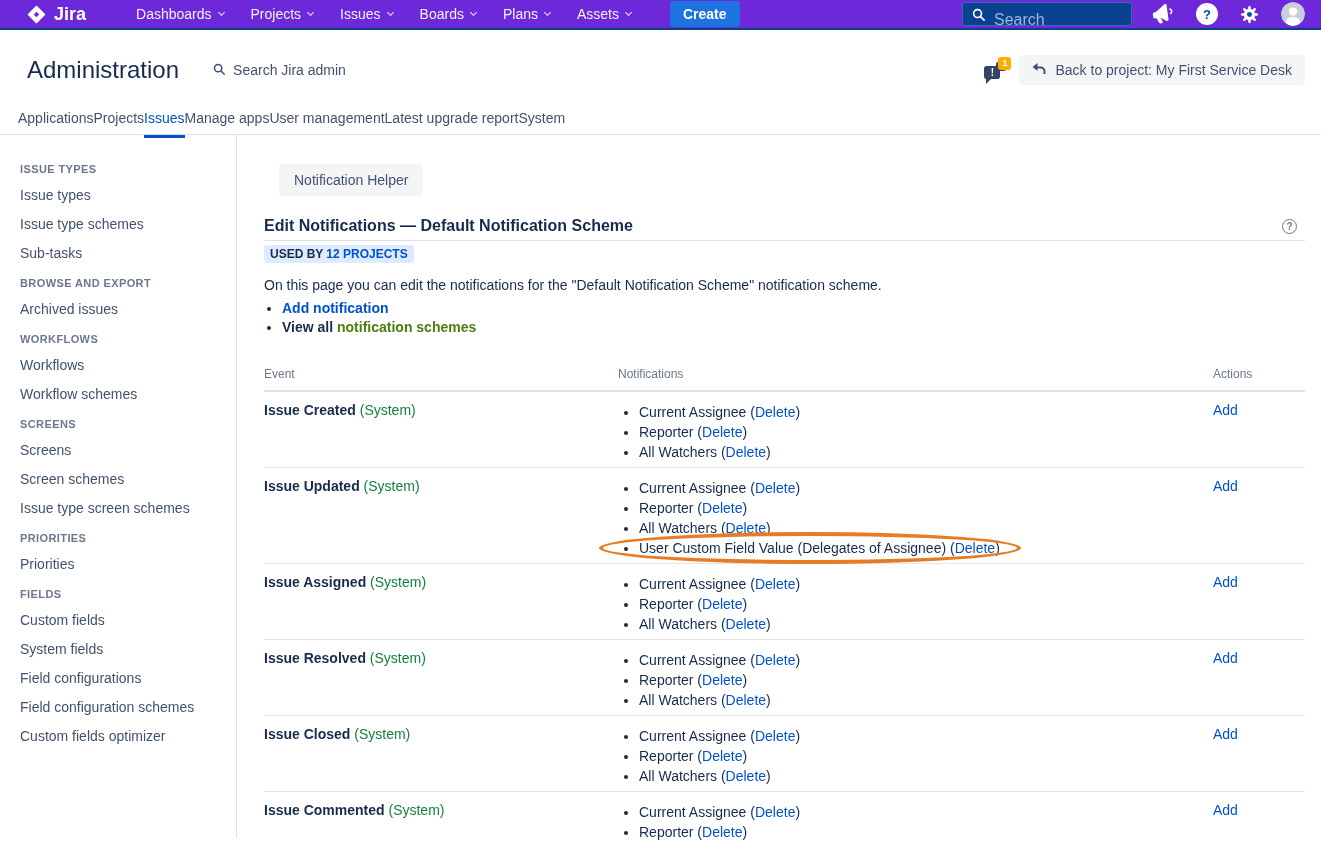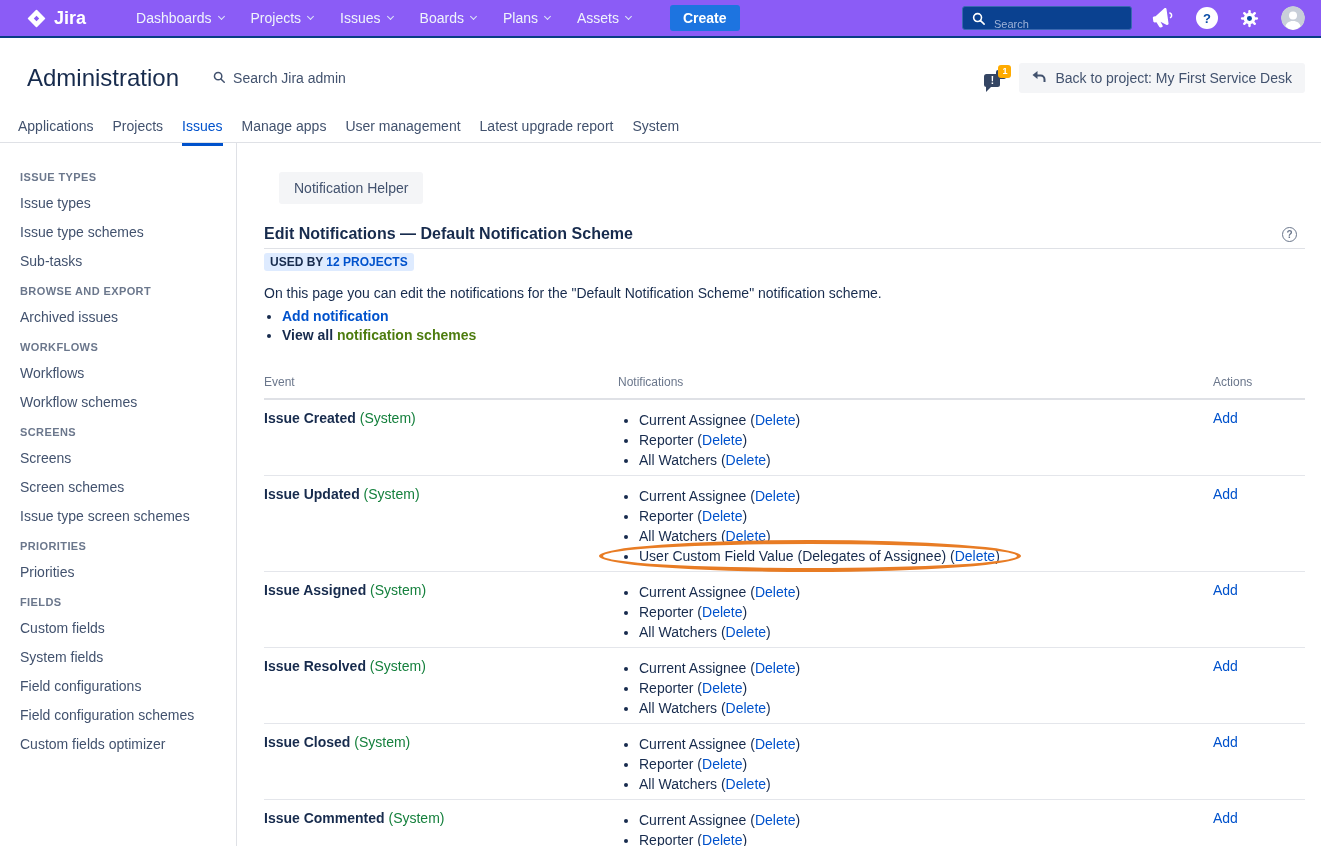--- a/index.html
+++ b/index.html
@@ -5,33 +5,33 @@
   * { box-sizing: border-box; }
   html,body { margin:0; padding:0; }
   body {
     width:1321px; height:846px; overflow:hidden; background:#fff;
     font-family:"Liberation Sans", sans-serif; color:#172B4D; position:relative;
   }
   a { text-decoration:none; cursor:pointer; }
 
   
   .navbar {
-    height:38px; background:#8b5cf6; border-bottom:2px solid #0A3E85;
+    height:30px; background:#6d28d9; border-bottom:2px solid #0A3E85;
     display:flex; align-items:center; padding:0 16px 0 26px;
   }
   .logo { display:flex; align-items:center; gap:7px; color:#fff; font-size:18px; font-weight:bold; margin-right:50px; cursor:pointer; }
   .nav-item { color:#EFF4FB; font-size:14px; display:flex; align-items:center; margin-right:27px; cursor:pointer; }
   .chev { width:5px; height:5px; border-right:1.6px solid #DFE8F6; border-bottom:1.6px solid #DFE8F6;
           transform:rotate(45deg); margin-left:7px; margin-top:-3px; }
   .create-btn { background:#1D74E0; color:#fff; font-size:14px; font-weight:bold; border:none;
                 border-radius:3px; padding:5px 13px; margin-left:12px; cursor:pointer; }
   .nav-right { margin-left:auto; display:flex; align-items:center; gap:20px; }
   .nav-search { width:170px; height:24px; background:#0A4190; border:1px solid #3A69B0; border-radius:3px;
                 display:flex; align-items:center; padding:0 8px; gap:8px; cursor:text; }
-  .nav-search-text { color:#9FB3D9; font-size:11px;margin-top:12px; }
+  .nav-search-text { color:#9FB3D9; font-size:16px;margin-top:12px; }
   .nav-icon { display:flex; align-items:center; justify-content:center; cursor:pointer; }
   .help-bubble { width:22px; height:22px; border-radius:50%; background:#fff; color:#0B4DA6;
                  font-size:13px; font-weight:bold; display:flex; align-items:center; justify-content:center; }
   .help-bubble::after { content:"?"; }
   .avatar-wrap { width:24px; height:24px; border-radius:50%; overflow:hidden; }
 
   
   .admin-header { height:80px; display:flex; align-items:center; padding:0 16px 0 27px; }
   .admin-title { font-size:24px; font-weight:normal; }
   .admin-search { display:flex; align-items:center; gap:7px; margin-left:33px; color:#42526E; font-size:14px; cursor:text; }
@@ -42,21 +42,21 @@
                  color:#fff; font-size:10px; font-weight:bold; text-align:center; line-height:13px; }
   .bubble-main::before { content:"!"; }
   .bubble-main::after { content:""; position:absolute; left:2px; bottom:-5px;
                         border:3px solid transparent; border-top-color:#344563; border-left-color:#344563; }
   .bubble-badge { position:absolute; right:0; top:0; min-width:13px; height:13px; background:#FFAB00; color:#fff;
                   border-radius:3px; font-size:9px; font-weight:bold; line-height:13px; text-align:center; padding:0 2px; }
   .back-btn { background:#F4F5F7; border:none; border-radius:3px; padding:7px 13px; font-size:14px; color:#42526E;
               display:flex; gap:9px; align-items:center; cursor:pointer; }
 
   
-  .tabs { height:25px; border-bottom:1px solid #DFE1E6; display:flex; gap:19px; padding-left:18px; }
+  .tabs { height:25px; border-bottom:1px solid #DFE1E6; display:flex; padding-left:18px; }
   .tab { font-size:14px; color:#42526E; position:relative; cursor:pointer; white-space:nowrap; }
   .tab.active { color:#0052CC; }
   .tab.active::after { content:""; position:absolute; left:0; right:0; bottom:-4px; height:3px; background:#0052CC; }
 
   
   .layout { display:flex; height:703px; }
   .sidebar { width:237px; flex:0 0 237px; border-right:1px solid #DFE1E6; padding:28px 0 0 20px; overflow:hidden; }
   .side-title { font-size:11px; font-weight:bold; color:#6B778C; letter-spacing:0.4px; margin-bottom:12px; }
   .side-item { font-size:14px; color:#42526E; margin-bottom:13px; line-height:16px; cursor:pointer; }
   .side-section { margin-bottom:16px; }

